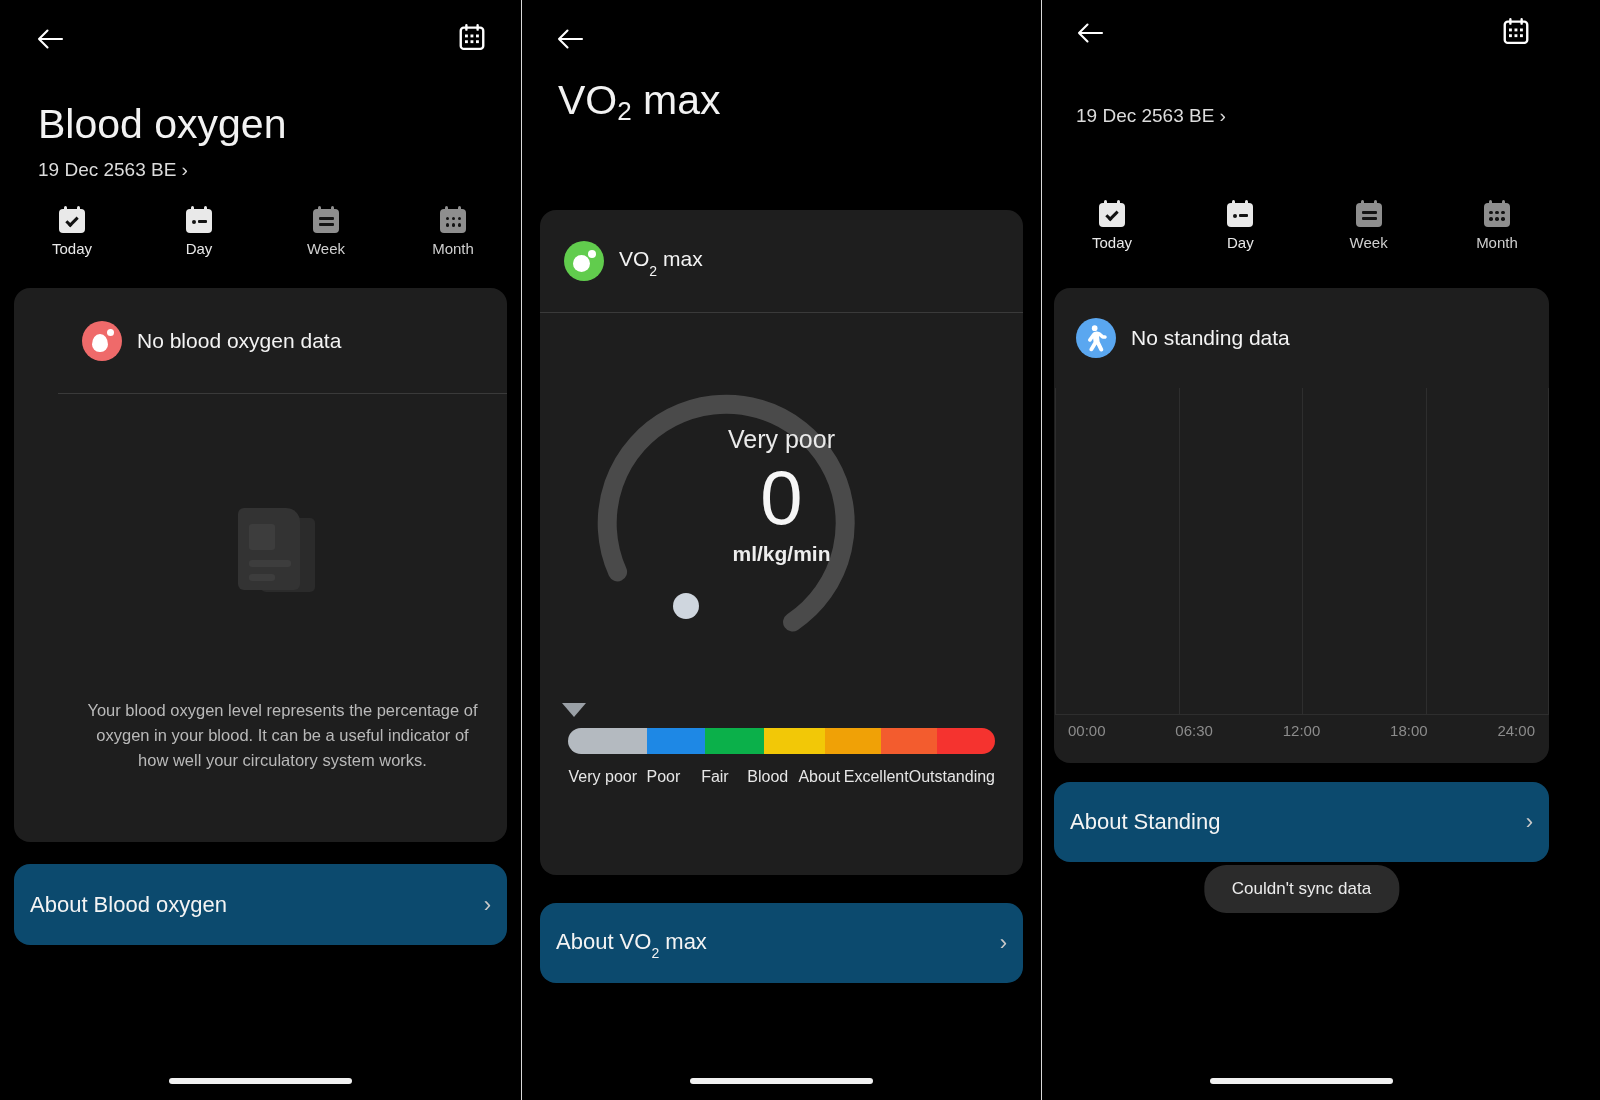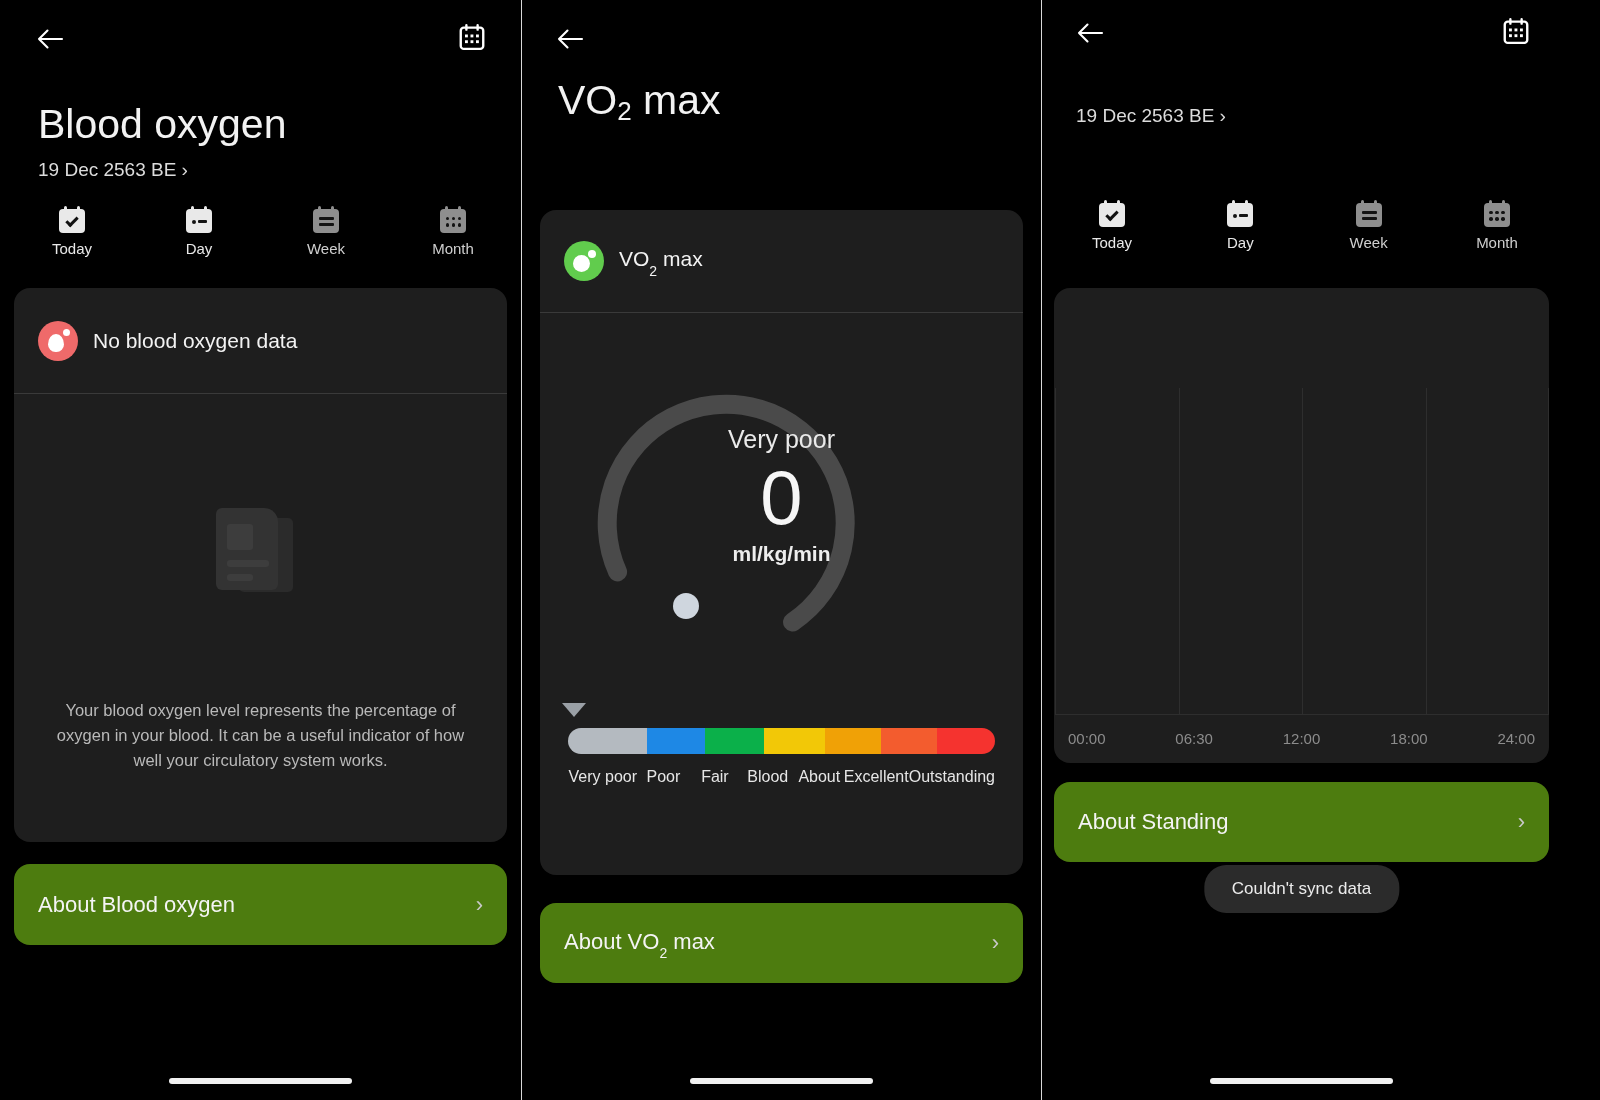--- a/index.html
+++ b/index.html
@@ -127,23 +127,23 @@
   .sheet-l1 { position: absolute; left: 16px; top: 56px; width: 42px; height: 7px; background: #3d3d3d; border-radius:3px;}
   .sheet-l2 { position: absolute; left: 16px; top: 70px; width: 26px; height: 7px; background: #3d3d3d; border-radius:3px;}
 
   .empty-desc {
     color: #b9b9b9; font-size: 16.5px; line-height: 25px; text-align: center;
     padding: 0 28px;
   }
 
   
   .about-row {
-    position: absolute; background: #4d7c0f; border-radius: 16px;
+    position: absolute; background: #0c4a6e; border-radius: 16px;
     display: flex; align-items: center; justify-content: space-between;
-    padding: 0 24px; cursor: pointer;
+    padding: 0 16px; cursor: pointer;
   }
   .about-label { color: #f4f4f4; font-size: 22px; }
   .about-label sub { font-size: 14px; position: relative; top: 4px; }
   .about-chev { color: #c9c9c9; font-size: 22px; }
 
   
   .gauge-wrap { position: absolute; left: 0; right: 0; }
   .gauge-center {
     position: absolute; left: 0; right: 0; text-align: center;
   }
@@ -265,21 +265,21 @@
           <span class="gl-dot" style="left:12.5px;top:10.5px;width:3.5px;height:3.5px;"></span>
           <span class="gl-dot" style="left:18.5px;top:10.5px;width:3.5px;height:3.5px;"></span>
           <span class="gl-dot" style="left:6.5px;top:17px;width:3.5px;height:3.5px;"></span>
           <span class="gl-dot" style="left:12.5px;top:17px;width:3.5px;height:3.5px;"></span>
           <span class="gl-dot" style="left:18.5px;top:17px;width:3.5px;height:3.5px;"></span>
         </div>
         <span class="tab-label">Month</span>
       </div>
     </div>
 
-    <div class="card" style="left:14px; right:14px; top:288px; height:554px;">
+    <div class="card" style="left:14px; right:14px; top:288px; height:554px;padding-left:44px;">
       <div class="card-head" style="height:105px">
         <div class="badge" style="background:#ef6a6a">
           <span class="big-drop"></span>
             <span class="small-dot"></span>
         </div>
         <span class="card-head-label">No blood oxygen data</span>
       </div>
       <div class="hr"></div>
       <div style="padding-top:110px">
         <div class="empty-art">
@@ -439,31 +439,40 @@
           <span class="gl-dot" style="left:18.5px;top:10.5px;width:3.5px;height:3.5px;"></span>
           <span class="gl-dot" style="left:6.5px;top:17px;width:3.5px;height:3.5px;"></span>
           <span class="gl-dot" style="left:12.5px;top:17px;width:3.5px;height:3.5px;"></span>
           <span class="gl-dot" style="left:18.5px;top:17px;width:3.5px;height:3.5px;"></span>
         </div>
         <span class="tab-label">Month</span>
       </div>
     </div>
 
     <div class="card" style="left:12px; right:12px; top:288px; height:475px;">
+      <div class="card-head" style="height:100px; padding:0 22px;">
+        <div class="badge" style="background:#5aa7f0">
+          <svg width="40" height="40" viewBox="0 0 24 24" fill="none">
+            <circle cx="11.2" cy="6.1" r="1.7" fill="#fff"></circle>
+            <path d="M13.2 8.2c-1.5-.3-2.7.2-3.5 1.3L7.4 12.6c-.35.5-.2 1.2.35 1.5.5.3 1.15.15 1.5-.35l1.05-1.5.2 2.1-2.3 3.9c-.35.6-.15 1.3.45 1.6.6.3 1.3.1 1.6-.5l2.1-3.5 1.75 3.6c.3.6 1 .85 1.6.55.6-.3.85-1 .55-1.6l-2.1-4.3-.35-3.3 1.5 1.4c.2.2.45.3.75.3h1.3c.6 0 1.1-.5 1.1-1.1s-.5-1.1-1.1-1.1h-.85L14.6 8.75c-.4-.35-.9-.48-1.4-.55z" fill="#fff"></path>
+          </svg>
+        </div>
+        <span class="card-head-label">No standing data</span>
+      </div>
 
       <div class="plot" style="left:0; right:0; top:100px; bottom:0;">
         <div class="plot-grid" style="left:1px; right:0; top:0; bottom:48px;">
           <span class="vline" style="left:0%"></span>
           <span class="vline" style="left:25%"></span>
           <span class="vline" style="left:50%"></span>
           <span class="vline" style="left:75%"></span>
           <span class="vline" style="right:0"></span>
           <span class="vline" style="left:0;right:0;top:auto;bottom:0;height:1px;width:auto;"></span>
         </div>
-        <div class="axis-row" id="standingAxis" style="bottom:16px; padding:0 14px;">
+        <div class="axis-row" id="standingAxis" style="bottom:24px; padding:0 14px;">
             <span class="axis-lab">00:00</span>
             <span class="axis-lab">06:30</span>
             <span class="axis-lab">12:00</span>
             <span class="axis-lab">18:00</span>
             <span class="axis-lab">24:00</span>
           </div>
       </div>
     </div>
 
     <div class="about-row" style="left:12px; right:12px; top:782px; height:80px;">

